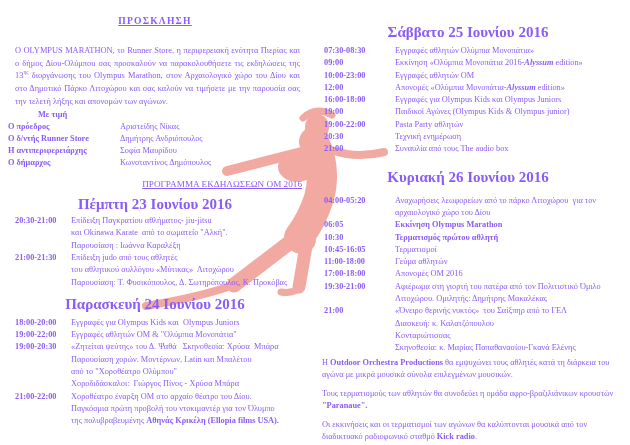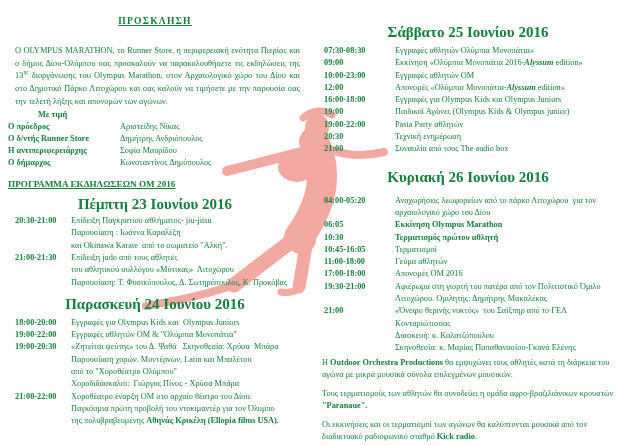--- a/index.html
+++ b/index.html
@@ -2,41 +2,41 @@
 <html lang="el"><head>
 <meta charset="utf-8">
 <style>
   html,body{margin:0;padding:0;background:#888;}
   .page{
     position:relative;
     width:630px;height:445px;
     background:#ffffff;
     overflow:hidden;
     font-family:"Liberation Serif","DejaVu Serif",serif;
-    color:#15803d;
+    color:#8b5cf6;
   }
   .runner-svg{position:absolute;left:0;top:0;width:630px;height:445px;z-index:0;}
   .col{position:absolute;z-index:1;font-size:8.3px;line-height:12.3px;}
   .col-left{left:8px;top:15px;width:294px;}
   .col-right{left:322px;top:26px;width:292px;}
 
   .doc-title{
     text-align:center;font-weight:bold;text-decoration:underline;
     font-size:9.6px;letter-spacing:1.2px;line-height:11px;
   }
   .inv-body{
     margin:19px 2px 0 7px;text-align:justify;
     font-size:8.4px;line-height:12.7px;
   }
   .signoff{margin-top:0;padding-left:30px;font-weight:bold;line-height:12.2px;}
   .officials{line-height:12.2px;}
   .off-row{display:flex;}
   .off-label{flex:0 0 112px;font-weight:bold;}
   .program-title{
-    margin-top:9px;text-align:left;font-weight:bold;
+    margin-top:9px;text-align:right;font-weight:normal;
     text-decoration:underline;font-size:9.2px;line-height:11.5px;
   }
   .day-name{text-align:center;font-weight:bold;font-size:15px;line-height:12px;}
   .col-left .day-sec .day-name{margin-top:8px;}
   .col-left .day-sec.second .day-name{margin-top:9px;}
   .col-left .day-sec .events{margin-top:5px;}
   .col-left .day-sec.second .events{margin-top:7px;}
   .col-right .day-sec .events{margin-top:7px;}
   .col-right .day-sec.second .day-name{margin-top:15px;}
   .col-right .day-sec.second .events{margin-top:12px;}
@@ -97,22 +97,22 @@
         </div>
       </div>
     <div class="program-title">ΠΡΟΓΡΑΜΜΑ ΕΚΔΗΛΩΣΕΩΝ ΟΜ 2016</div>
     <section class="day-sec">
       <div class="day-name">Πέμπτη 23 Ιουνίου 2016</div>
       <div class="events">
           <div class="ev-row">
             <div class="time">20:30-21:00</div>
             <div class="desc">
               <div class="line"><span>Επίδειξη Παγκρατίου αθλήματος- jiu-jitsu</span></div>
+              <div class="line"><span>και Okinawa Karate  από το σωματείο "Αλκή".</span></div>
               <div class="line"><span>Παρουσίαση : Ιωάννα Καραλέξη</span></div>
-              <div class="line"><span>και Okinawa Karate  από το σωματείο "Αλκή".</span></div>
             </div>
           </div>
           <div class="ev-row">
             <div class="time">21:00-21:30</div>
             <div class="desc">
               <div class="line"><span>Επίδειξη judo από τους αθλητές</span></div>
               <div class="line"><span>του αθλητικού συλλόγου «Μύτικας»  Λιτοχώρου</span></div>
               <div class="line"><span>Παρουσίαση: Τ. Φυσικόπουλος, Δ. Σωτηρόπουλος, Κ. Προκόβας</span></div>
             </div>
           </div>
@@ -258,22 +258,22 @@
             <div class="time">19:30-21:00</div>
             <div class="desc">
               <div class="line"><span>Αφιέρωμα στη γιορτή του πατέρα από τον Πολιτιστικό Όμιλο</span></div>
               <div class="line"><span>Λιτοχώρου. Ομιλητής: Δημήτρης Μακαλέκας</span></div>
             </div>
           </div>
           <div class="ev-row">
             <div class="time">21:00</div>
             <div class="desc">
               <div class="line"><span>«Όνειρο θερινής νυκτός»  του Σαίξπηρ από το ΓΕΛ</span></div>
+              <div class="line"><span>Διασκευή: κ. Καλατζόπουλου</span></div>
               <div class="line"><span>Κονταριώτισσας</span></div>
-              <div class="line"><span>Διασκευή: κ. Καλατζόπουλου</span></div>
               <div class="line"><span>Σκηνοθεσία: κ. Μαρίας Παπαθανασίου-Γκανά Ελένης</span></div>
             </div>
           </div>
         </div>
     </section>
     <div class="notes">
         <p class="note"><span>Η </span><span class="seg-b">Outdoor Orchestra Productions</span><span> θα εμψυχώνει τους αθλητές κατά τη διάρκεια του αγώνα με μικρά μουσικά σύνολα επιλεγμένων μουσικών.</span></p>
         <p class="note"><span>Τους τερματισμούς των αθλητών  θα συνοδεύει η ομάδα αφρο-βραζιλιάνικων κρουστών </span><span class="seg-b">"Paranaue".</span></p>
         <p class="note"><span>Οι εκκινήσεις και οι τερματισμοί των αγώνων θα καλύπτονται μουσικά από τον διαδικτυακό ραδιοφωνικό σταθμό </span><span class="seg-b">Kick radio</span><span>.</span></p>
       </div>

